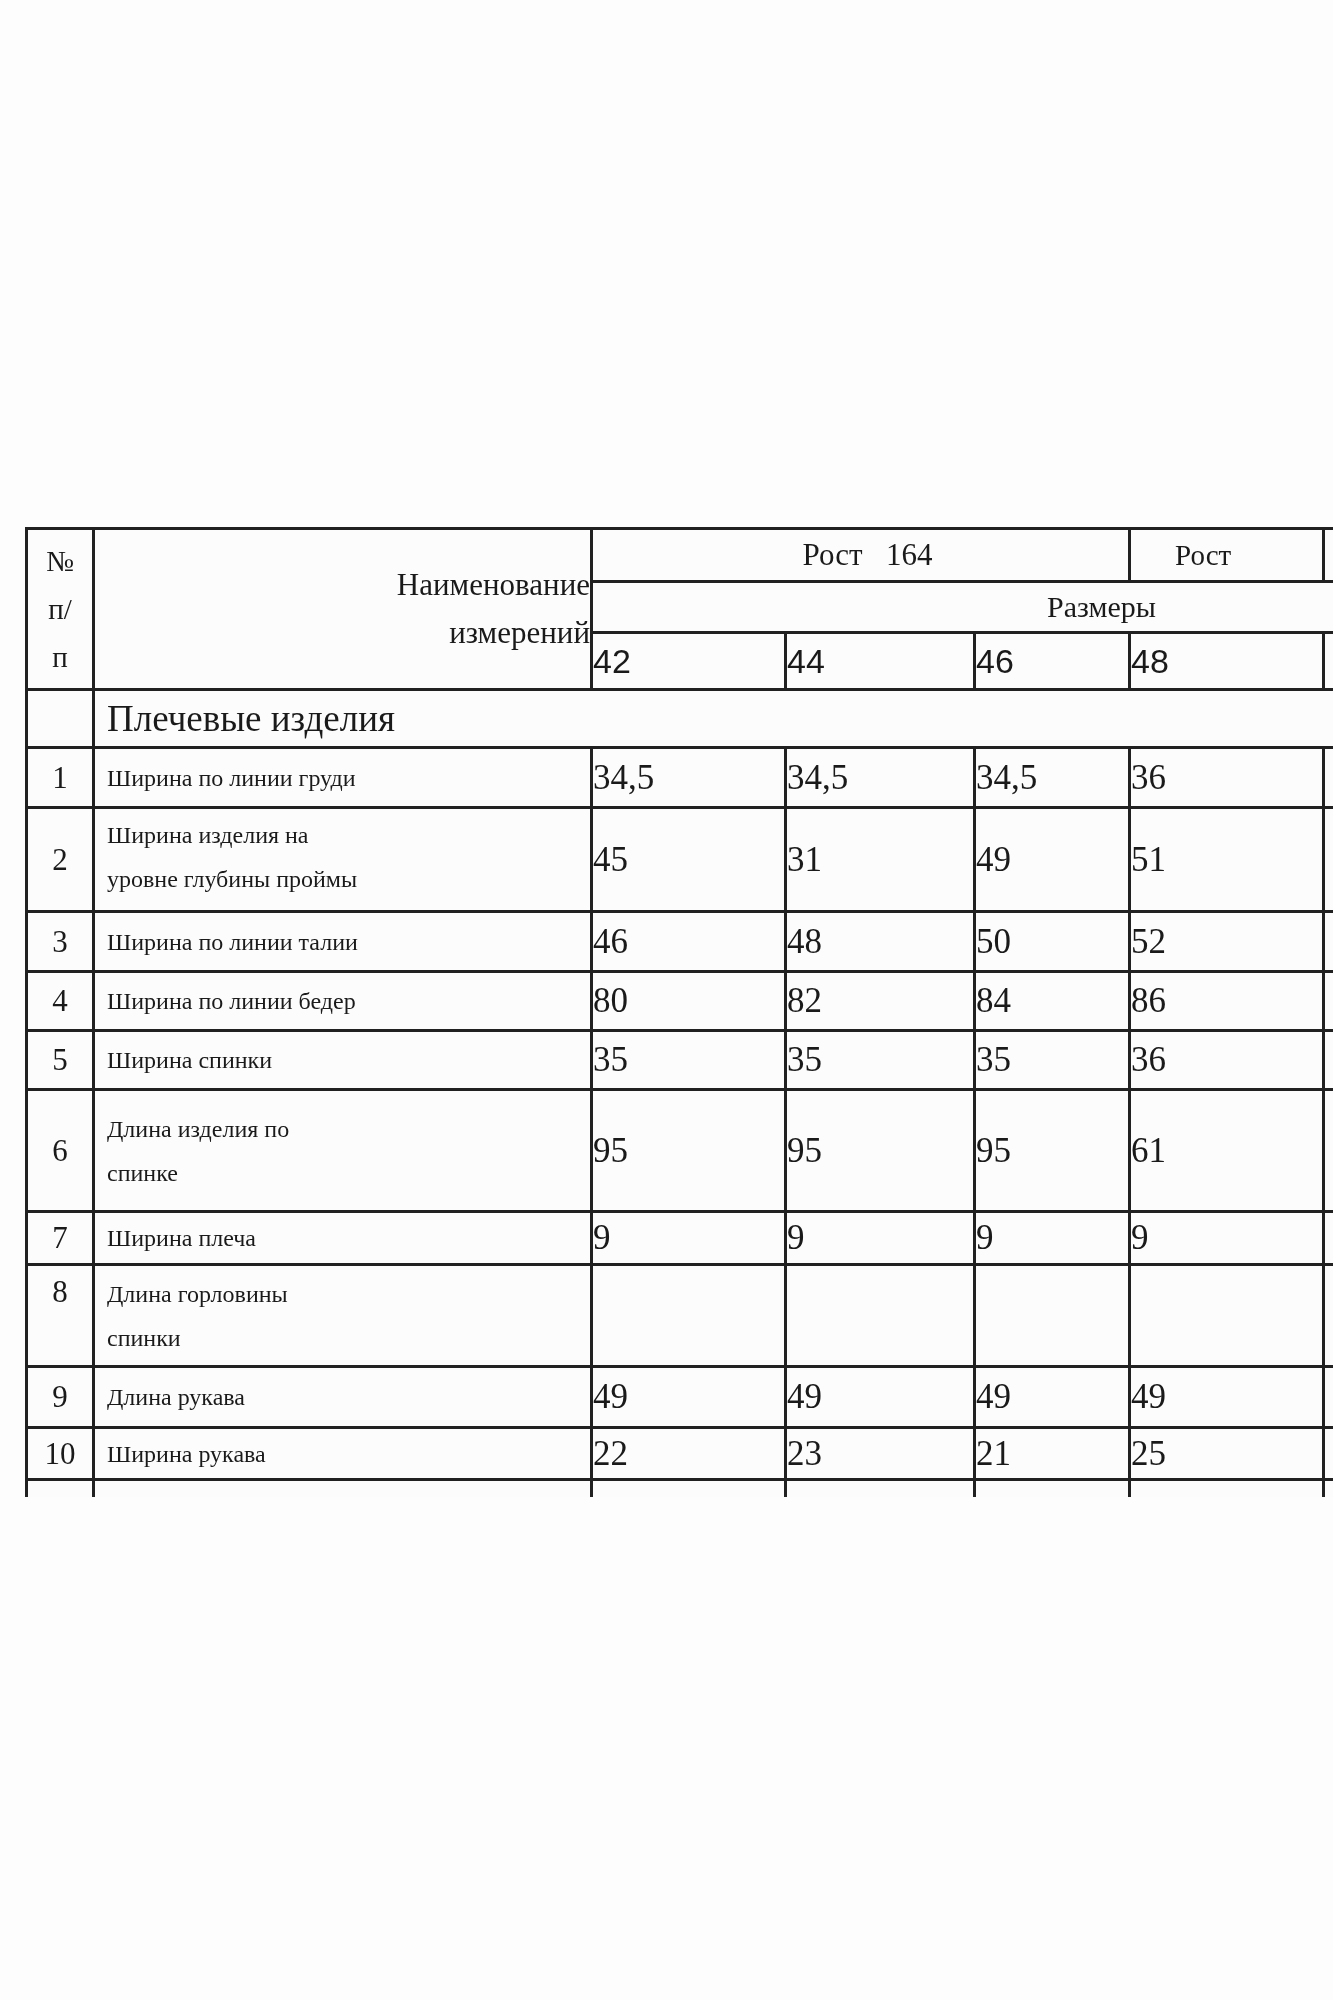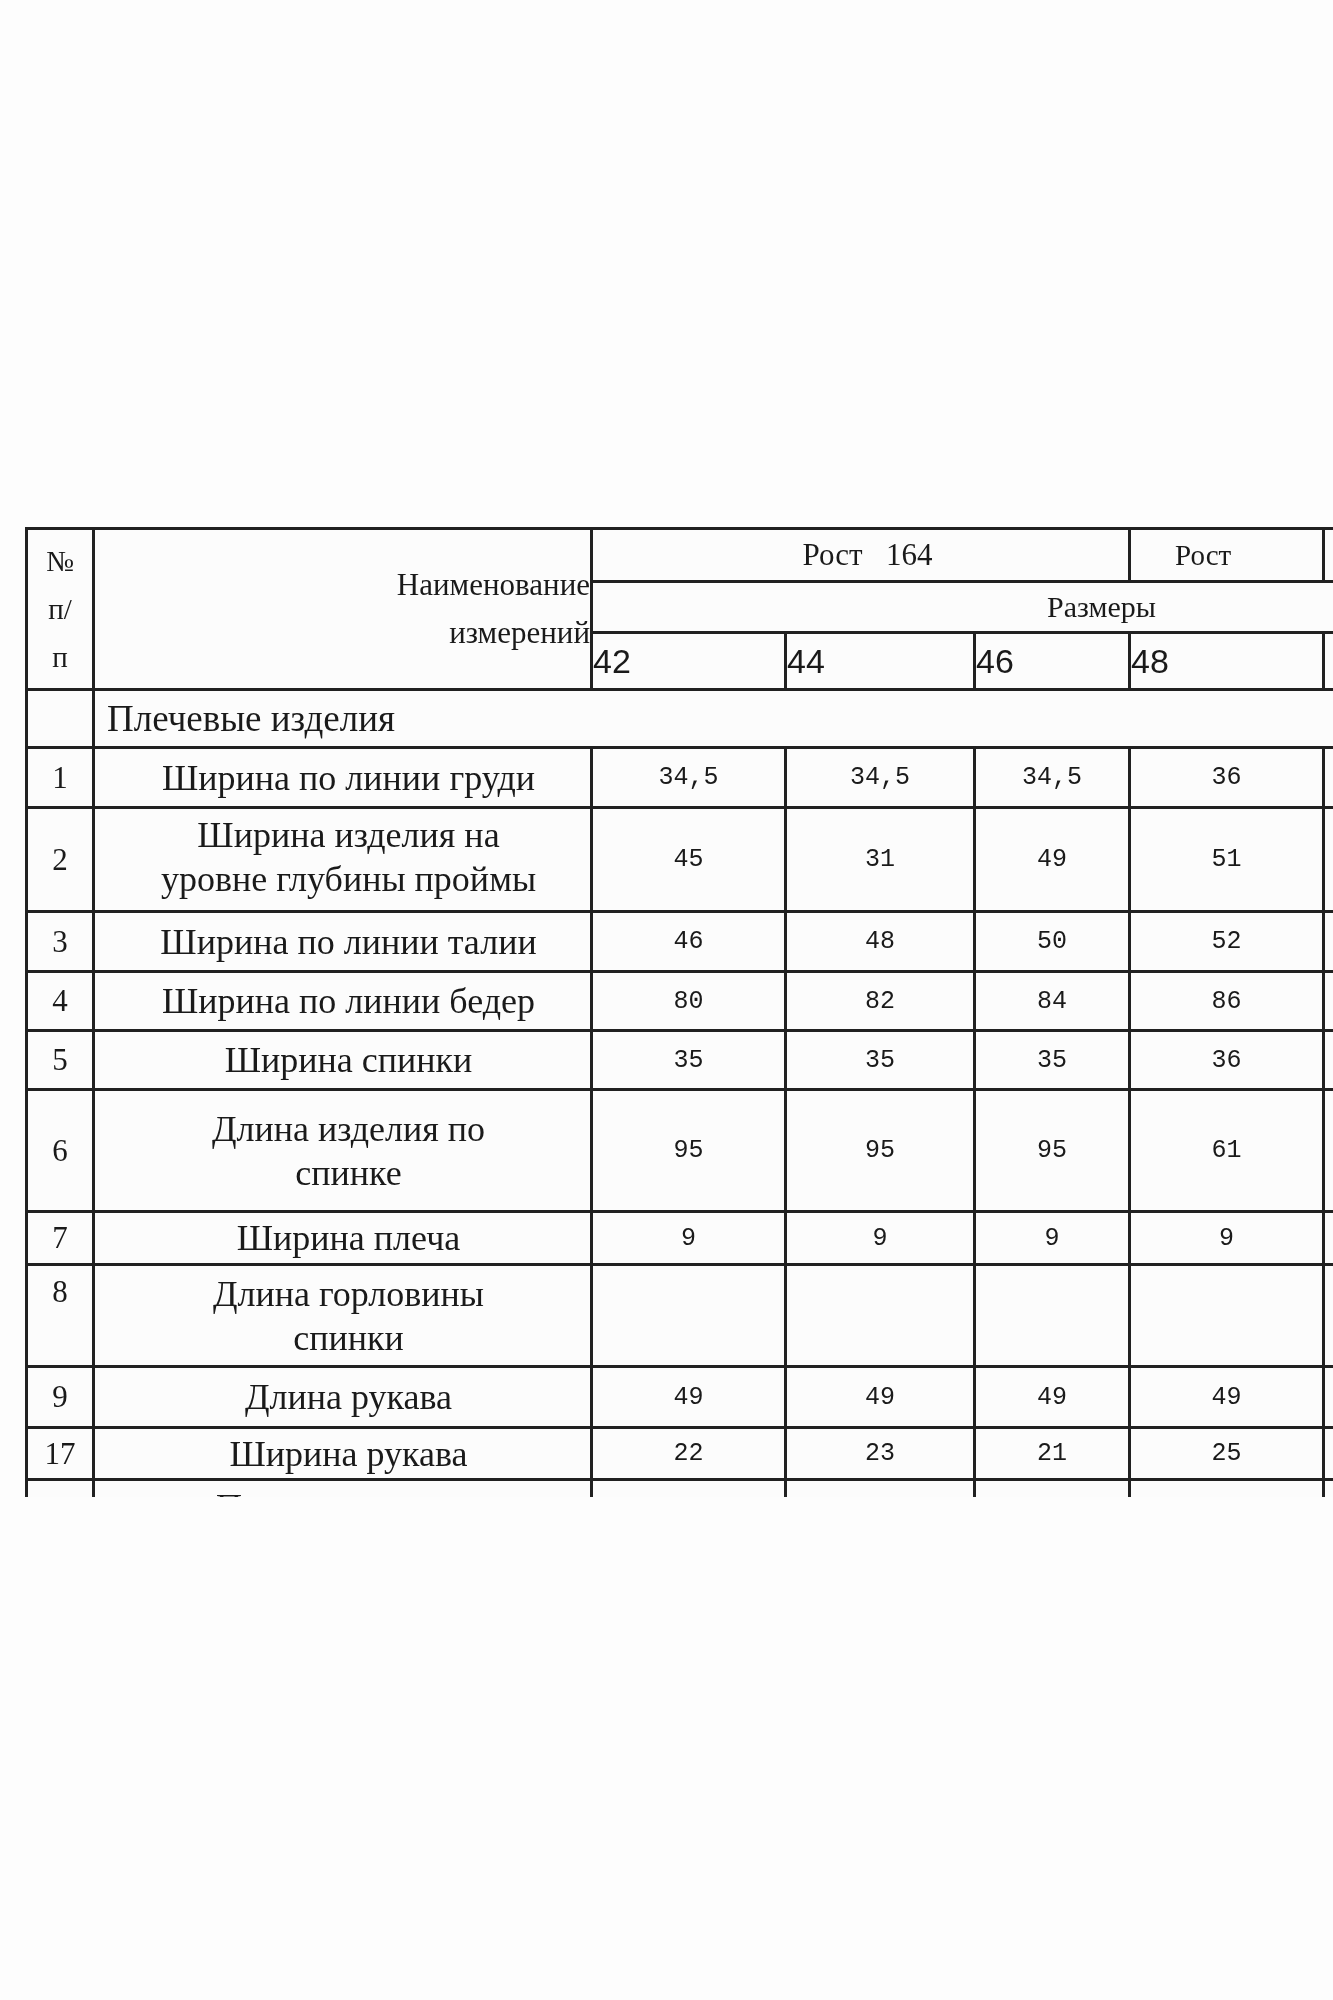--- a/index.html
+++ b/index.html
@@ -42,27 +42,27 @@
   
   td.section-label{
     text-align:left;vertical-align:middle;
     font-size:37px;padding-left:12px;
   }
   
   td.num{
     text-align:center;vertical-align:middle;font-size:31px;
   }
   td.label{
-    text-align:center;vertical-align:middle;
-    font-size:36px;padding-left:12px;line-height:44px;
+    text-align:left;vertical-align:middle;
+    font-size:24px;padding-left:12px;line-height:44px;
   }
   td.label .ln{white-space:nowrap;}
   td.val{
-    text-align:center;vertical-align:middle;font-size:25px;
-    font-family:Liberation Mono, monospace;
+    text-align:left;vertical-align:middle;font-size:35px;
+    font-family:Liberation Serif, serif;
   }
   tr.row-valign-top td{vertical-align:top;}
   tr.row-valign-top td.label{padding-top:6px;}
   tr.row-valign-top td.num{padding-top:8px;}
   td.label-top{vertical-align:top;padding-top:4px;}
   
   tr.truncated td{vertical-align:top;}
   tr.truncated td.label{padding-top:4px;}
 </style>
 </head>
@@ -206,21 +206,21 @@
       <td class="num">9</td>
       <td class="label"><span class="ln">Длина рукава</span></td>
       <td class="val">49</td>
       <td class="val">49</td>
       <td class="val">49</td>
       <td class="val">49</td>
       <td class="val"></td>
     </tr>
 
     <tr style="height:52px">
-      <td class="num">17</td>
+      <td class="num">10</td>
       <td class="label"><span class="ln">Ширина рукава</span></td>
       <td class="val">22</td>
       <td class="val">23</td>
       <td class="val">21</td>
       <td class="val">25</td>
       <td class="val"></td>
     </tr>
 
     <tr style="height:60px" class="truncated">
       <td class="num"></td>

